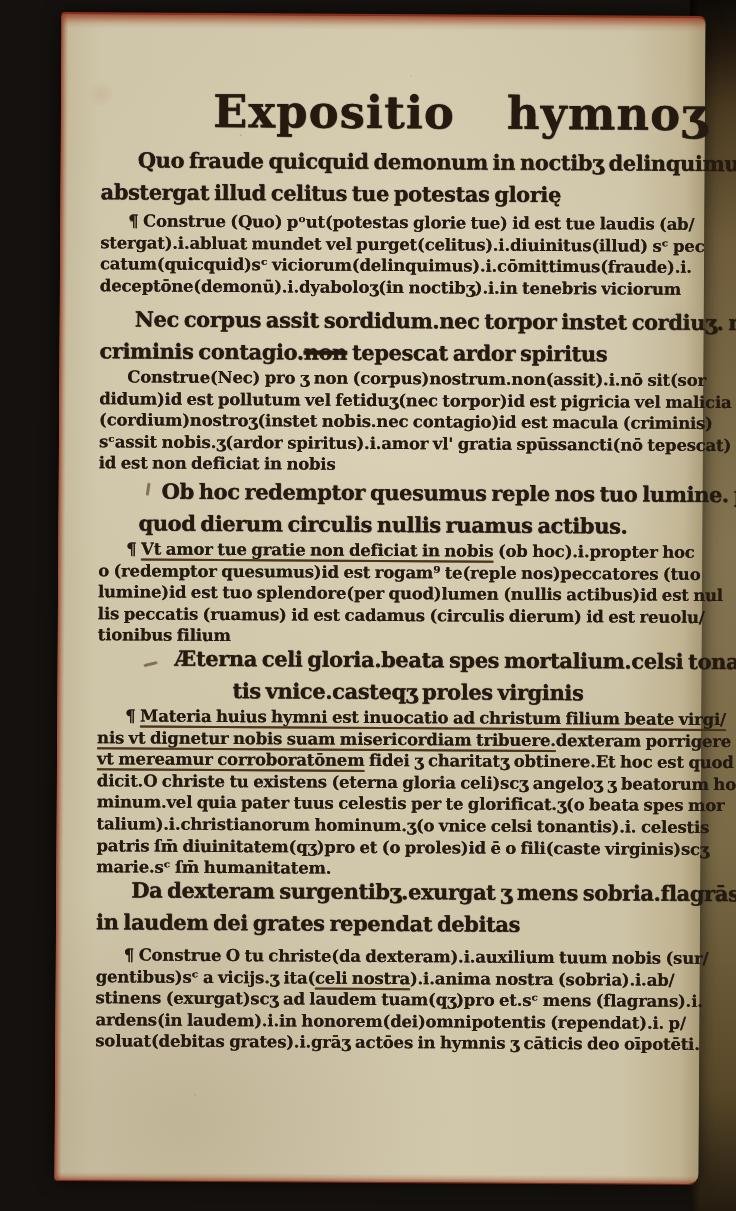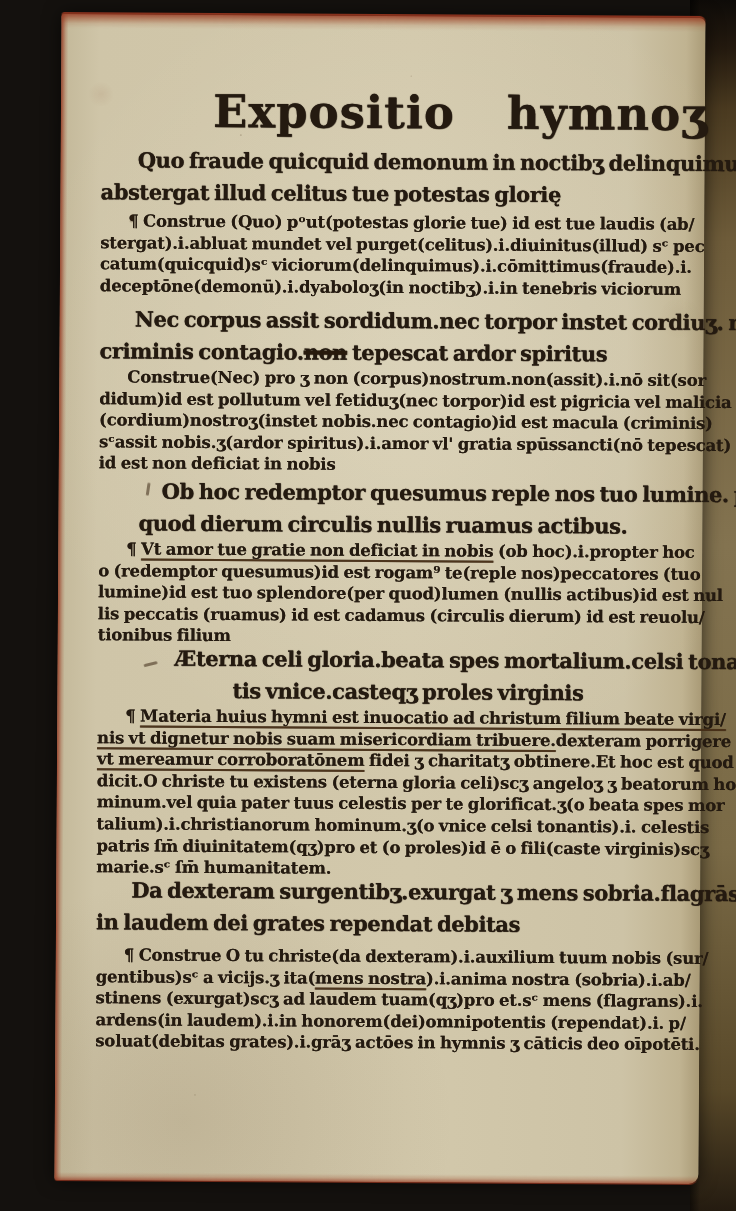--- a/index.html
+++ b/index.html
@@ -167,21 +167,21 @@
           <div class="line"><span>talium).i.christianorum hominum.ʒ(o vnice celsi tonantis).i. celestis</span></div>
           <div class="line"><span>patris ſm̄ diuinitatem(qʒ)pro et (o proles)id ē o fili(caste virginis)scʒ</span></div>
           <div class="line"><span>marie.sᶜ ſm̄ humanitatem.</span></div>
         </div>
         <div class="sec lemma" data-sec="lemma-5">
           <div class="line"><span>Da dexteram surgentibʒ.exurgat ʒ mens sobria.flagrāsqʒ</span></div>
           <div class="line"><span>in laudem dei grates rependat debitas</span></div>
         </div>
         <div class="sec comm" data-sec="commentary-5">
           <div class="line"><span>¶ Construe O tu christe(da dexteram).i.auxilium tuum nobis (sur/</span></div>
-          <div class="line"><span>gentibus)sᶜ a vicijs.ʒ ita(</span><span class="seg-u">mens nostra</span><span>).i.anima nostra (sobria).i.ab/</span></div>
+          <div class="line"><span>gentibus)sᶜ a vicijs.ʒ ita(</span><span class="seg-u">celi nostra</span><span>).i.anima nostra (sobria).i.ab/</span></div>
           <div class="line"><span>stinens (exurgat)scʒ ad laudem tuam(qʒ)pro et.sᶜ mens (flagrans).i.</span></div>
           <div class="line"><span>ardens(in laudem).i.in honorem(dei)omnipotentis (rependat).i. p/</span></div>
           <div class="line"><span>soluat(debitas grates).i.grāʒ actōes in hymnis ʒ cāticis deo oīpotēti.</span></div>
         </div>
       </div>
   </div>
 
   <div class="margin-mark mark-1"></div>
   <div class="margin-mark mark-2"></div>
   <div class="margin-mark mark-3"></div>

